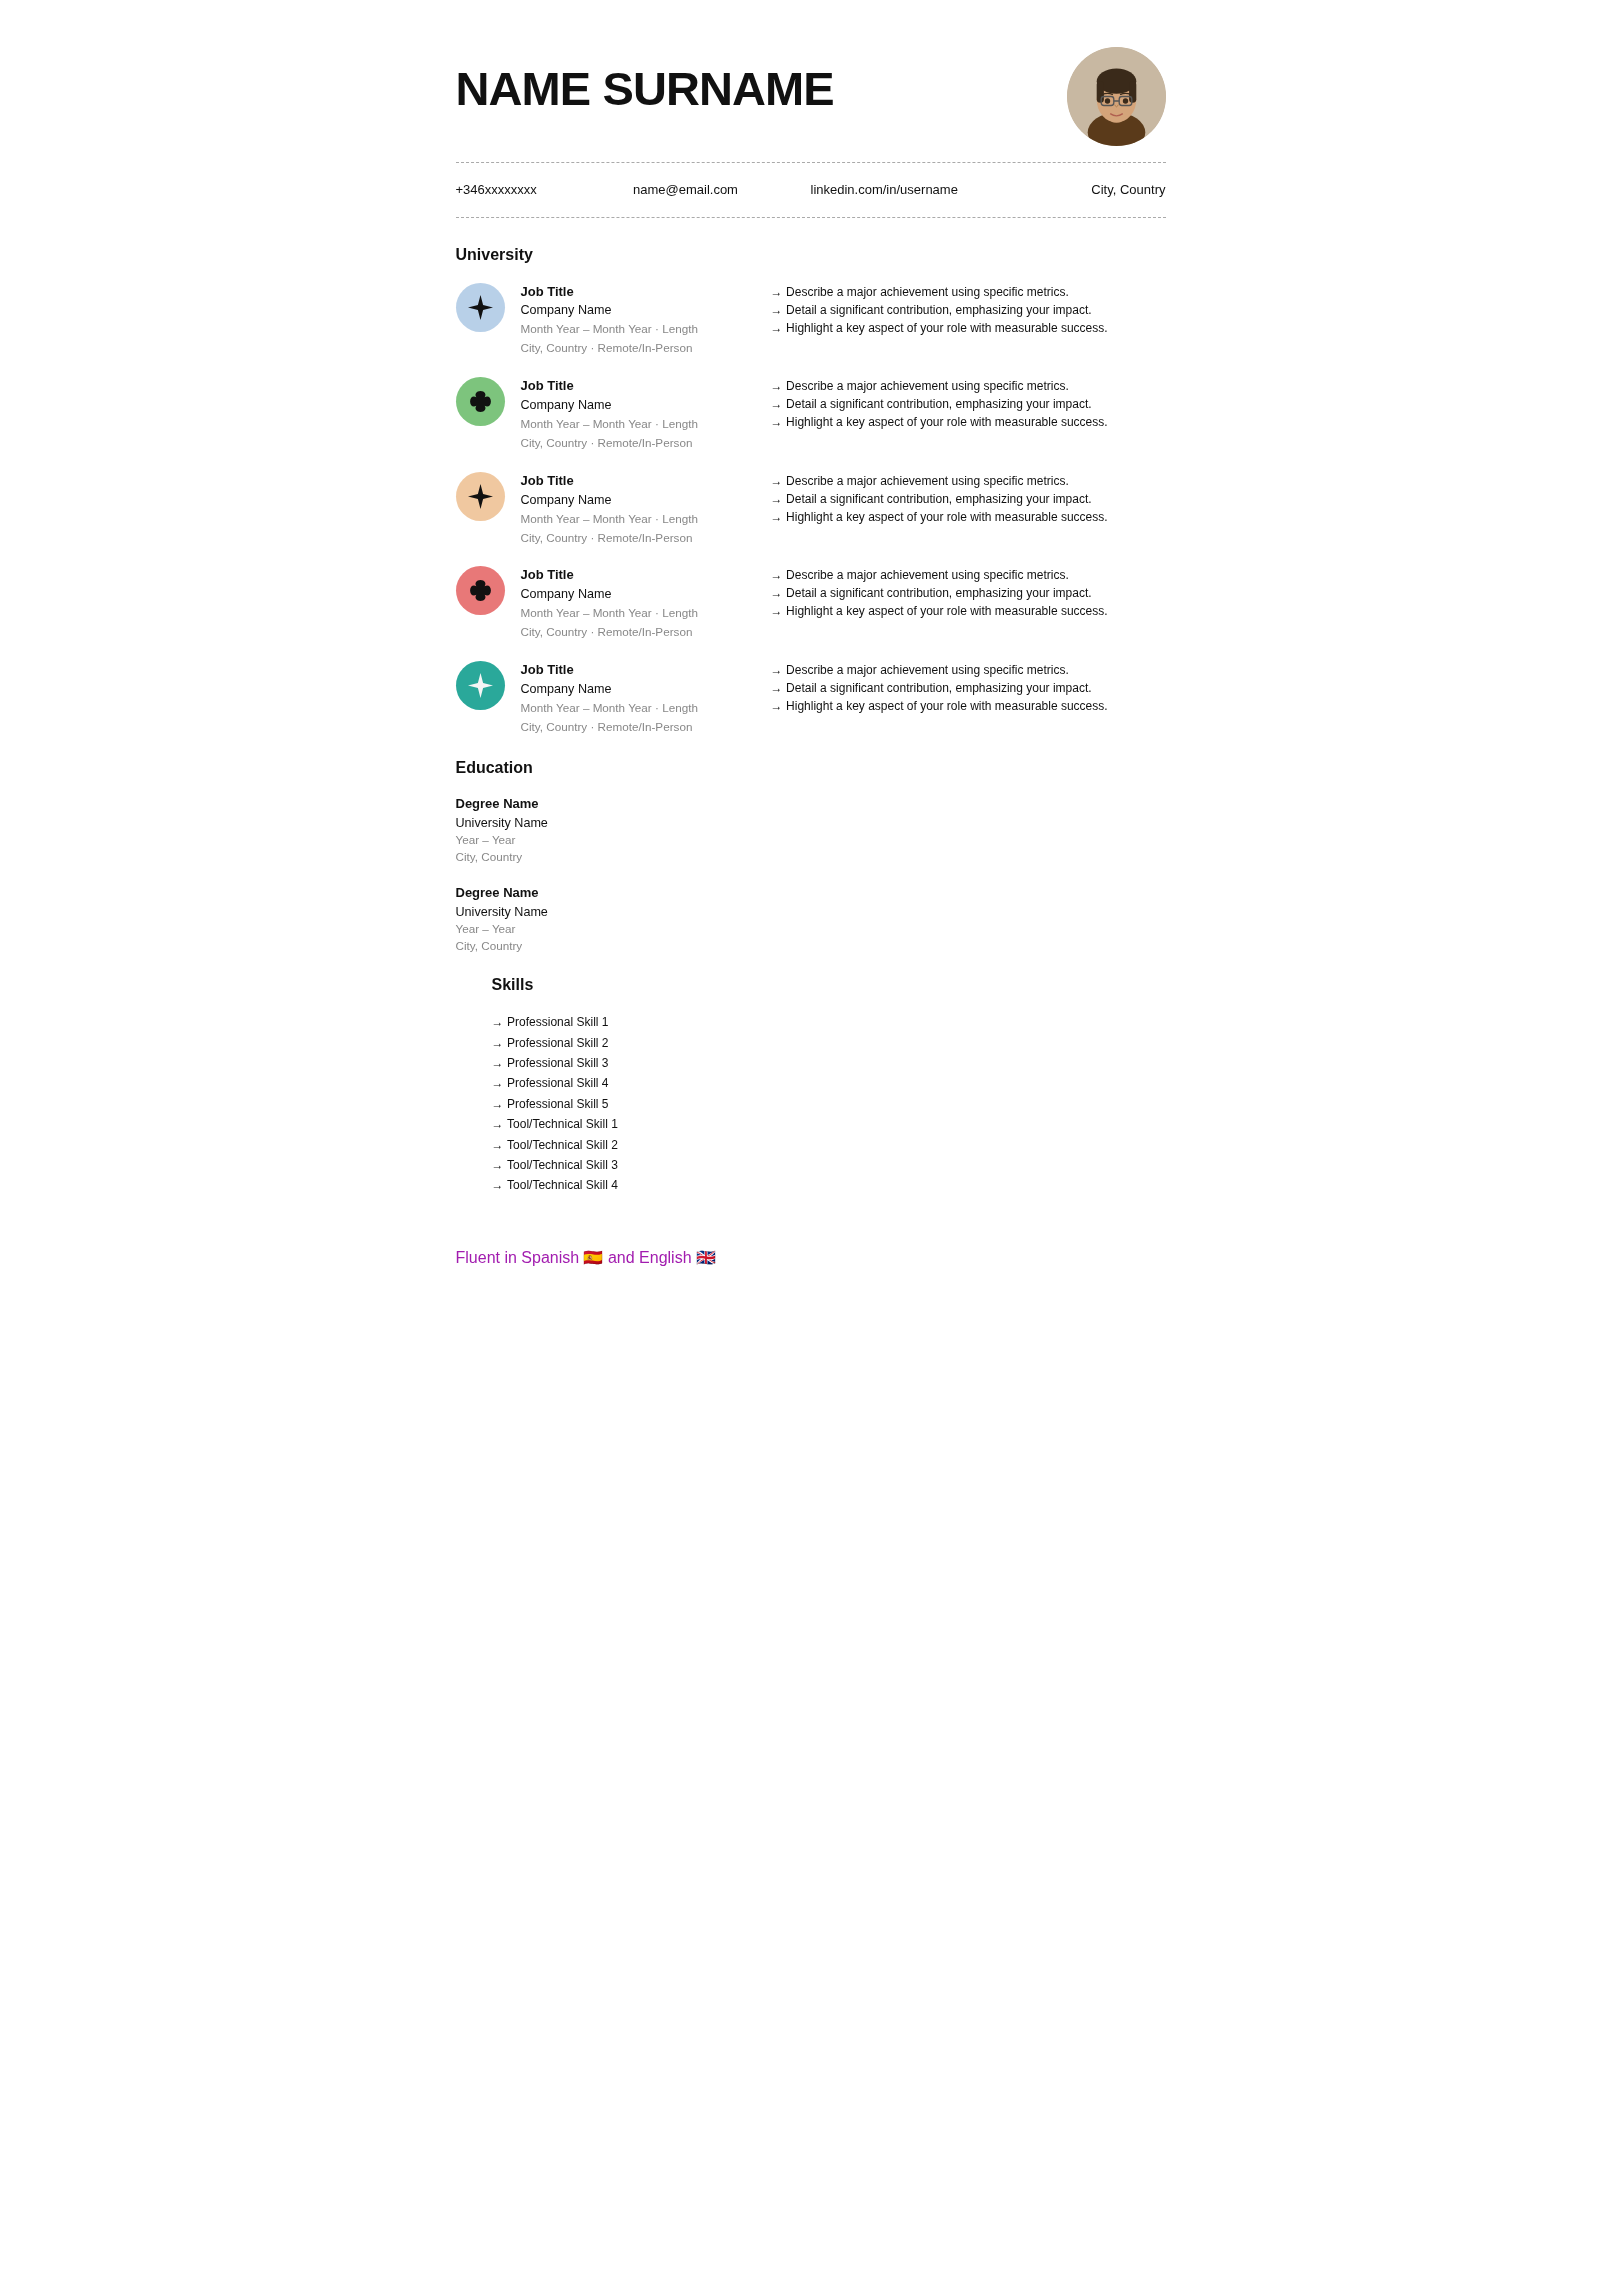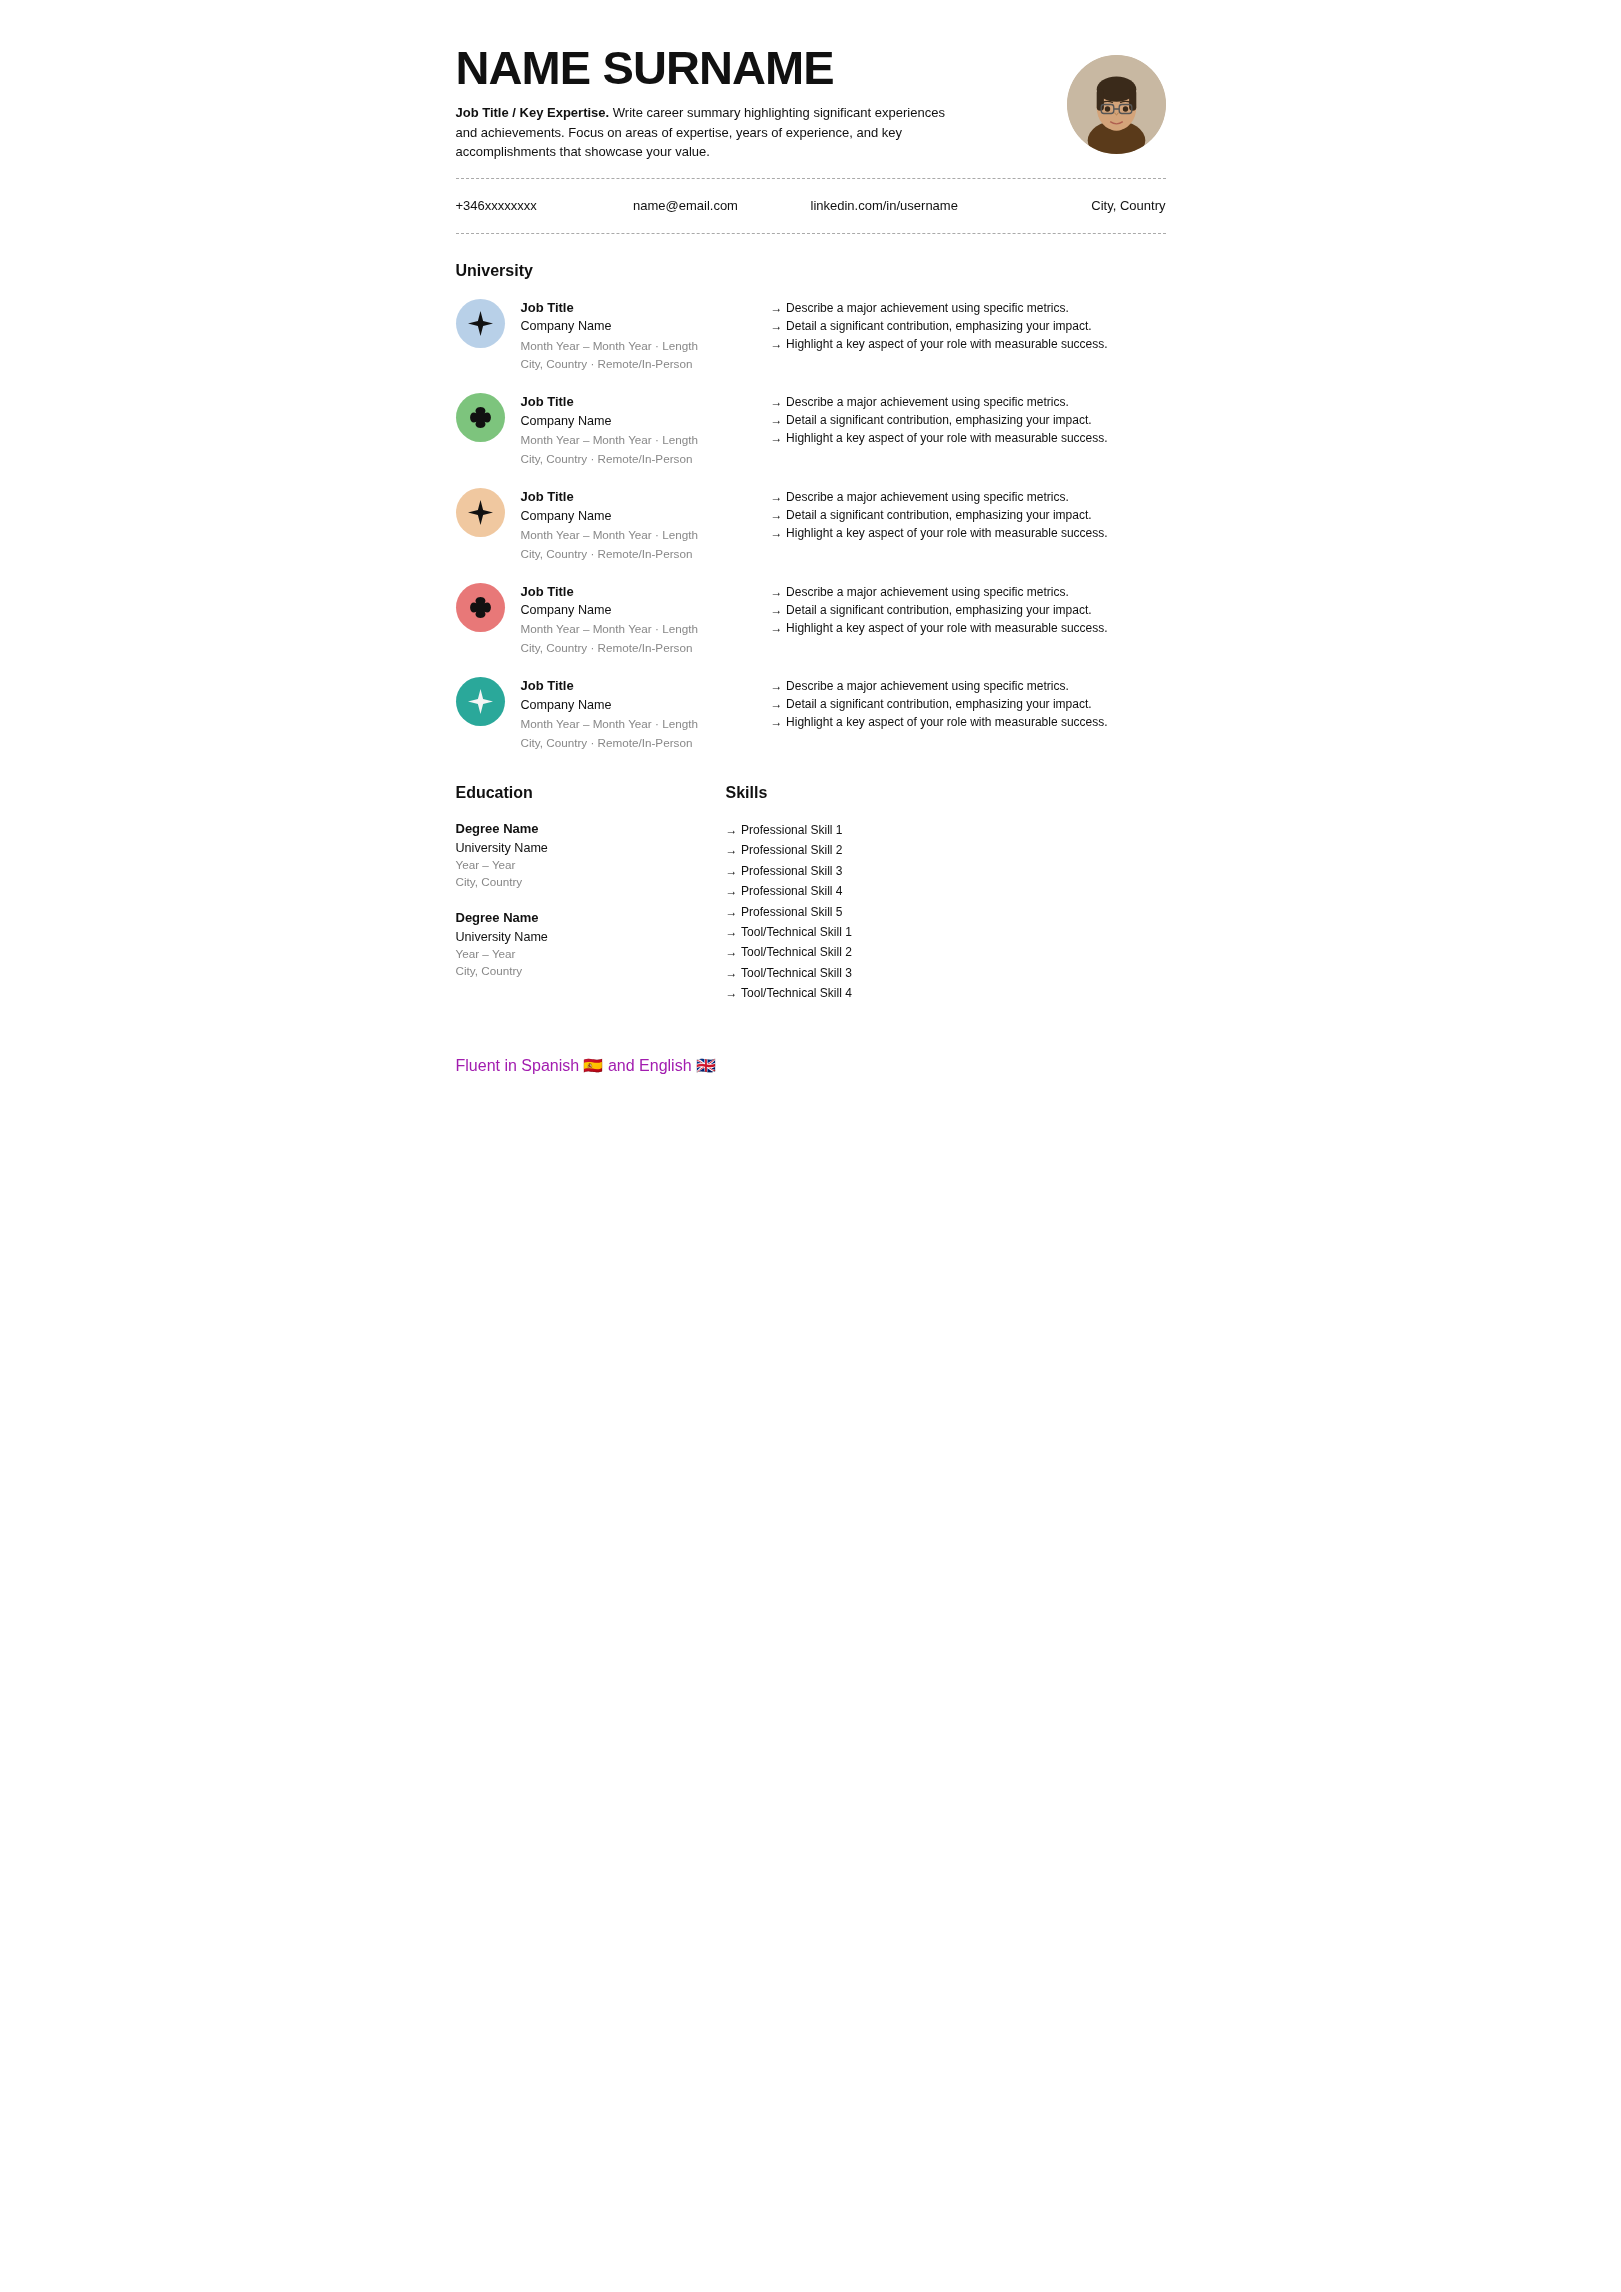--- a/index.html
+++ b/index.html
@@ -103,21 +103,22 @@
       display: flex;
       align-items: flex-start;
       gap: 3.6px;
     }
     .arrow { flex-shrink: 0; }
 
     
     .bottom-section {
       display: flex;
       gap: 0;
-      margin-top: 29px;
+      margin-top: 20px;
+      flex-direction: column;
     }
     .education-col { width: 234px; flex-shrink: 0; }
     .skills-col { flex: 1; padding-left: 36px; }
     .links-col { width: 144px; flex-shrink: 0; padding-left: 18px; }
 
     .edu-entry { margin-bottom: 18px; }
     .edu-degree { font-weight: 700; font-size: 13px; }
     .edu-university { font-size: 12.6px; }
     .edu-meta { font-size: 11.7px; color: #888; }
 
@@ -145,23 +146,20 @@
       color: #a21caf;
       padding-top: 7.2px;
     }
   </style>
 </head>
 <body>
 
 <div class="header-section">
   <div class="header-text">
     <div class="name-title">NAME SURNAME</div>
-    <div class="summary-text">
-      <strong>Job Title / Key Expertise.</strong><span> Write career summary highlighting significant experiences and achievements. Focus on areas of expertise, years of experience, and key accomplishments that showcase your value.</span>
-    </div>
   </div>
   <div class="avatar-container">
     <svg class="avatar-svg" viewBox="0 0 110 110" xmlns="http://www.w3.org/2000/svg">
       <circle cx="55" cy="55" r="55" fill="#c8b8a2"></circle>
 
       <ellipse cx="55" cy="95" rx="32" ry="22" fill="#5a3a1a"></ellipse>
 
       <rect x="47" y="70" width="16" height="14" rx="6" fill="#d4a47a"></rect>
 
       <ellipse cx="55" cy="58" rx="22" ry="26" fill="#d4a47a"></ellipse>

